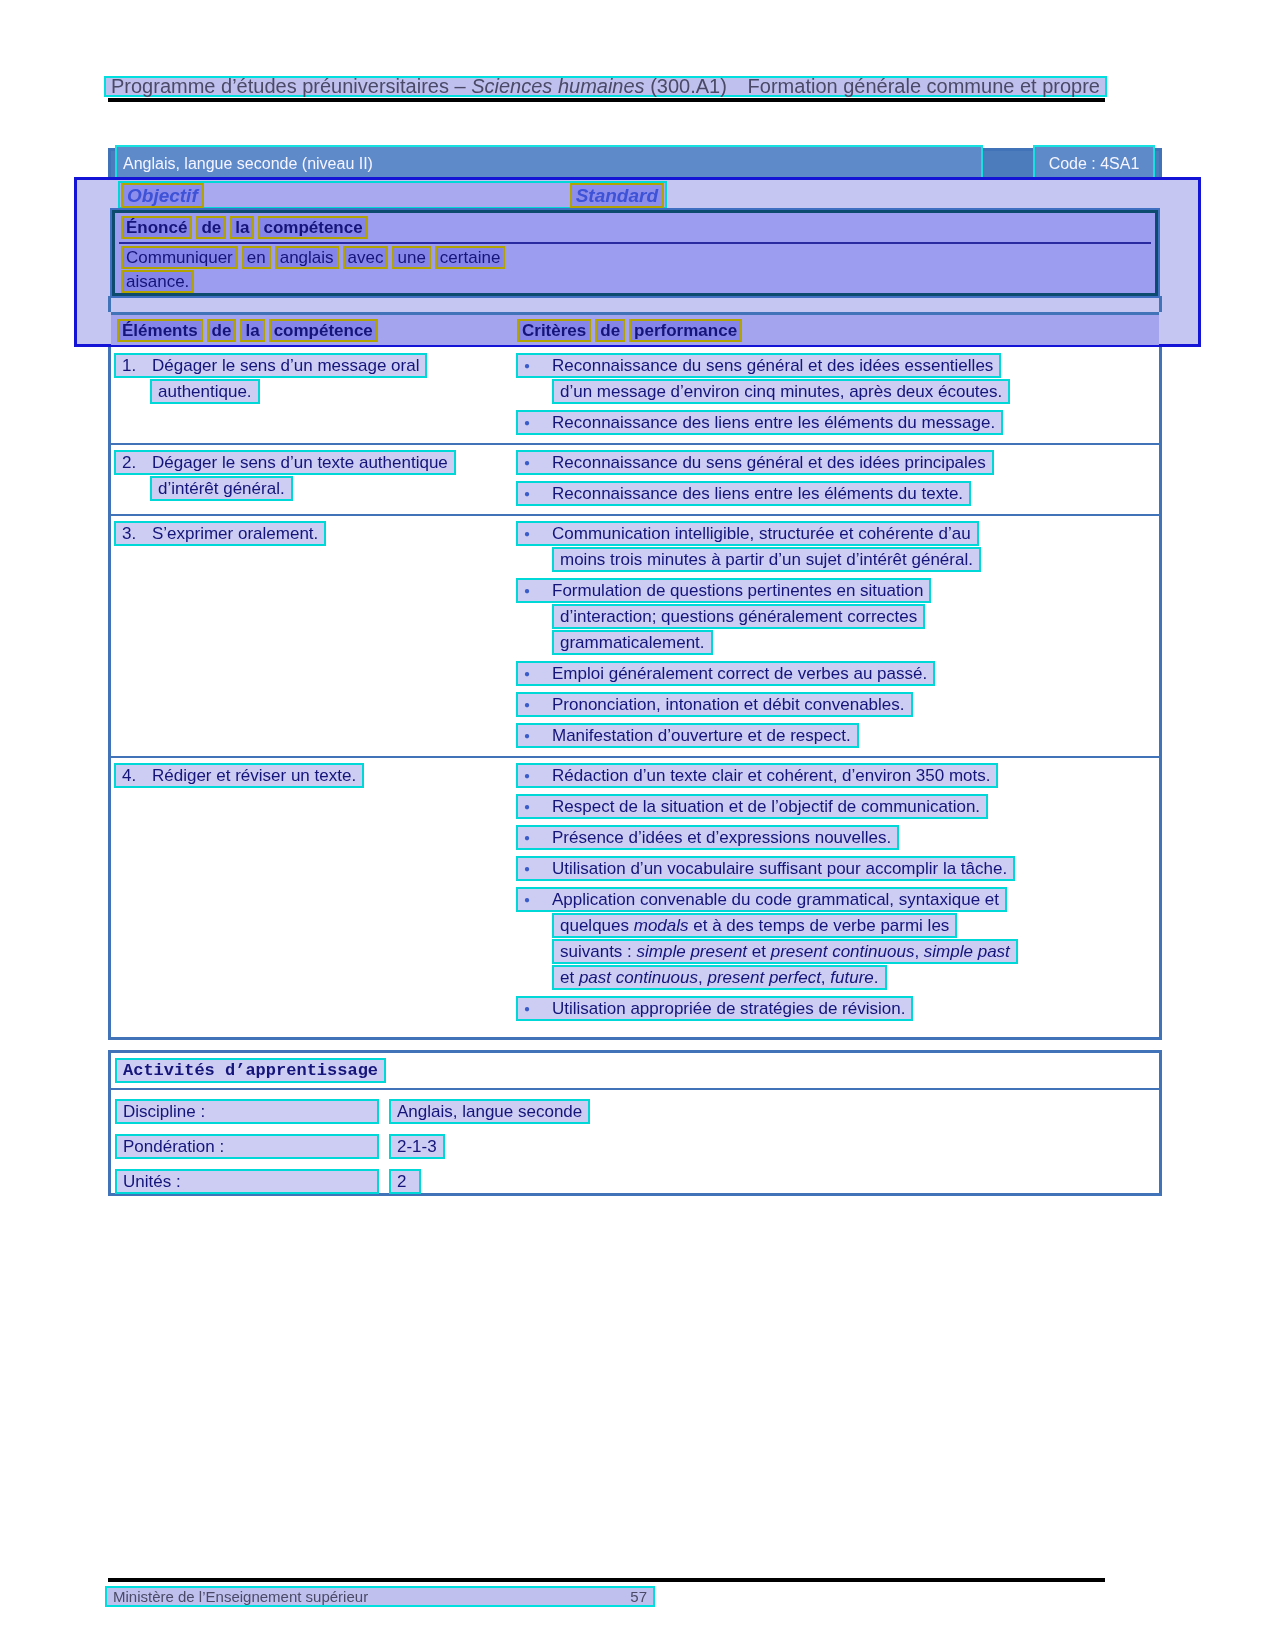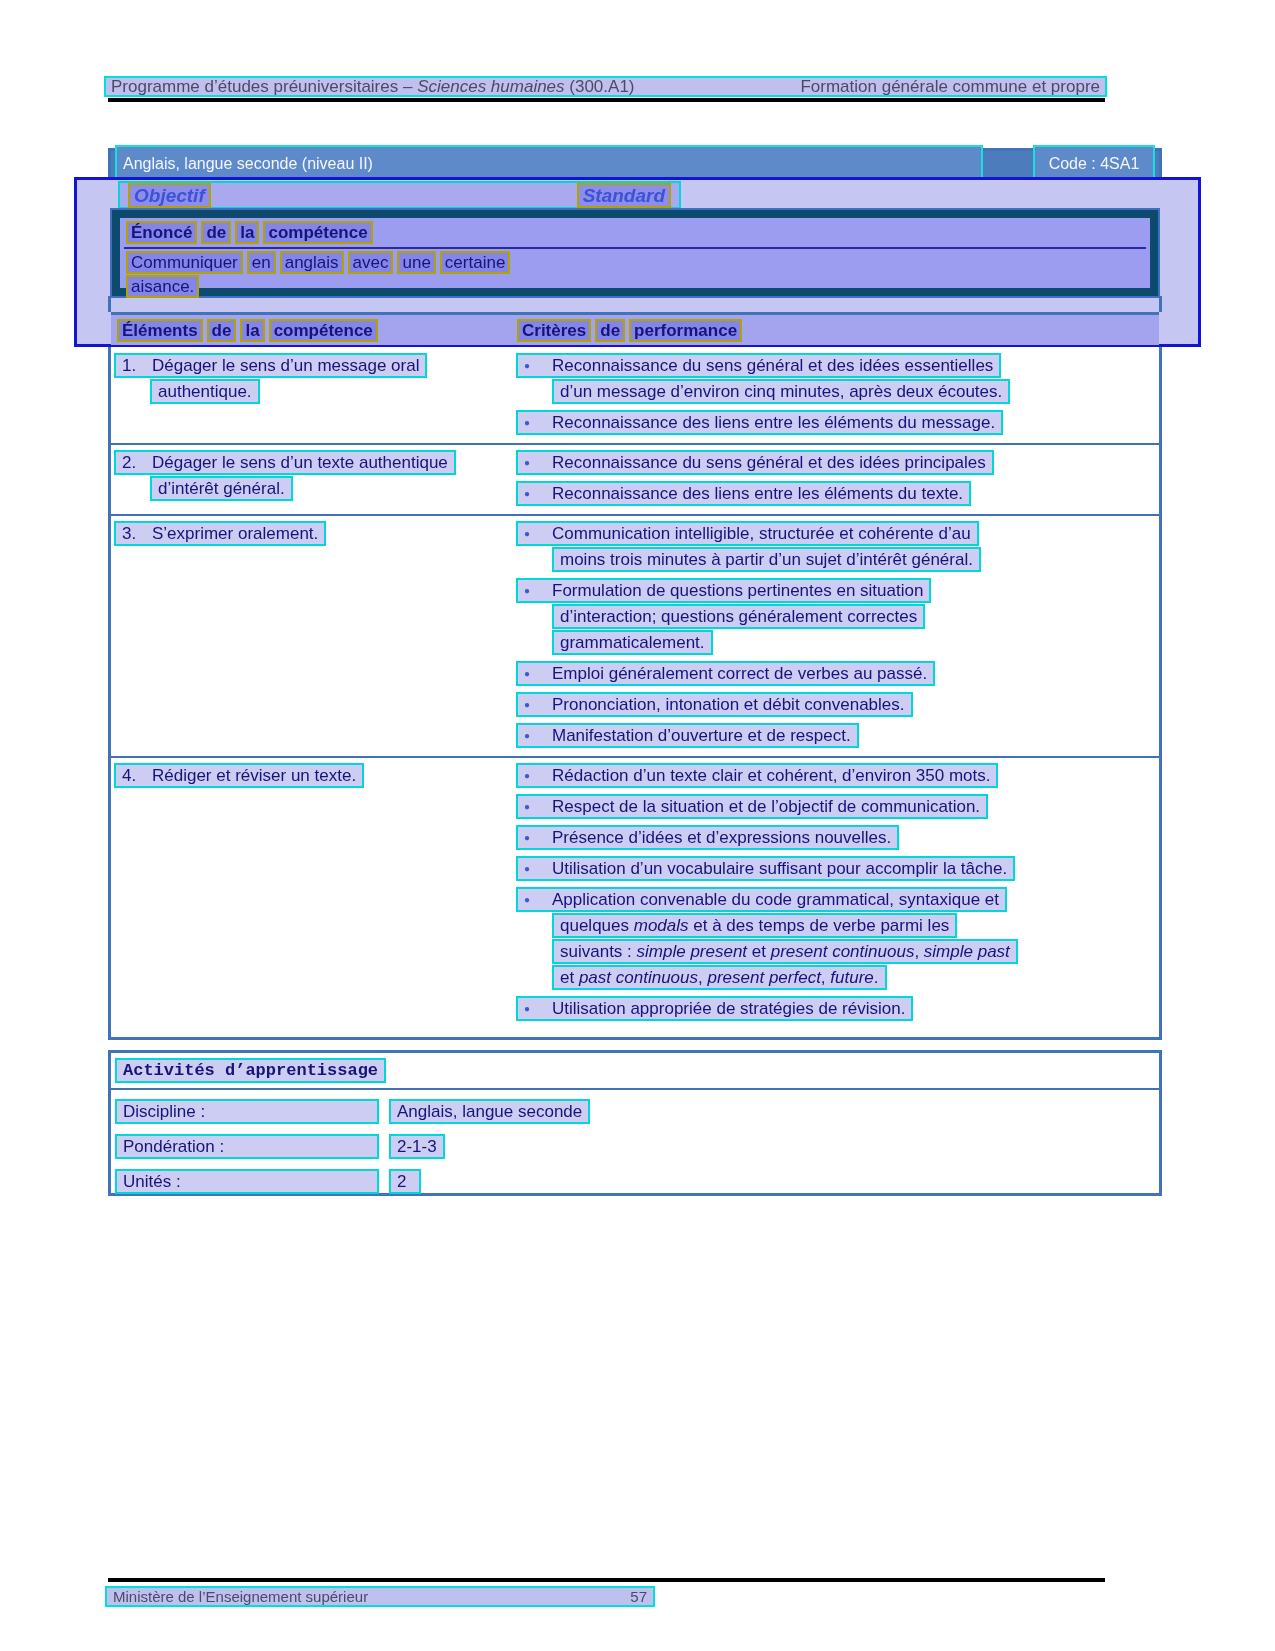--- a/index.html
+++ b/index.html
@@ -2,49 +2,49 @@
 <html><head>
 <meta charset="utf-8">
 <style>
   html,body{margin:0;padding:0;background:#fff;}
   .page{position:relative;width:1275px;height:1651px;background:#ffffff;
         font-family:"Liberation Sans",sans-serif;overflow:hidden;}
 
   
   .header-box{position:absolute;left:104px;top:76px;width:989px;height:17px;
       background:#c0c0ee;border:2px solid #00dede;display:flex;justify-content:space-between;
-      align-items:center;padding:0 5px;font-size:17px;color:#4a4a68;white-space:nowrap;}
+      align-items:center;padding:0 5px;font-size:20px;color:#4a4a68;white-space:nowrap;}
   .header-rule{position:absolute;left:108px;top:98px;width:997px;height:4px;background:#000;}
 
   
   .main-table{position:absolute;left:108px;top:148px;width:1048px;height:886px;
       border:3px solid #4073b8;background:#fff;z-index:1;}
   .titlebar{height:26px;background:#4d7cbd;display:flex;align-items:center;
       justify-content:space-between;padding:0 4px;}
   .tb-box{background:#5f8aca;border:2px solid #18e0e0;color:#f5f5ff;font-size:16px;
       line-height:18px;padding:8px 6px;white-space:nowrap;}
   .tb-title{width:852px;}
   .tb-code{width:106px;text-align:center;}
 
   
   .overlay{position:absolute;left:74px;top:177px;width:1121px;height:164px;
       background:#c6c6f2;border:3px solid #1414d6;z-index:2;}
   .stub{position:absolute;width:3px;height:16px;background:#4073b8;z-index:4;}
 
   
   .obj-row{position:absolute;left:118px;top:181px;width:543px;height:24px;
       border:2px solid #00d8d8;background:#a9a9f0;display:flex;justify-content:space-between;
-      align-items:center;padding:0 8px;z-index:3;}
+      align-items:center;padding:0 1px;z-index:3;}
   .obj-wb{display:inline-block;font-style:italic;font-weight:bold;font-size:19px;
       color:#3d52d6;background:#8d8dec;border:2px solid #b3a300;line-height:21px;padding:0 4px;}
 
   
   .enonce-outer{position:absolute;left:110px;top:208px;width:1046px;height:86px;
       border:2px solid #3e6fc0;z-index:3;}
-  .enonce-red{position:absolute;left:0;top:0;right:0;bottom:0;border:8px solid #0c4a6e;
+  .enonce-red{position:absolute;left:0;top:0;right:0;bottom:0;border:3px solid #0c4a6e;
       background:#9c9cf1;padding:2px 4px;box-sizing:border-box;}
   .enonce-title{border-bottom:2px solid #2a2aa0;padding:1px 2px 3px 2px;}
   .enonce-body{padding:2px 2px 0 2px;}
   .enonce-line{margin-bottom:1px;}
 
   
   .wb{display:inline-block;background:#8585e9;border:2px solid #b3a300;padding:0 3px;
       margin-right:4px;color:#14147a;font-size:17px;line-height:19px;white-space:nowrap;}
   .wb.bold{font-weight:bold;}
 

